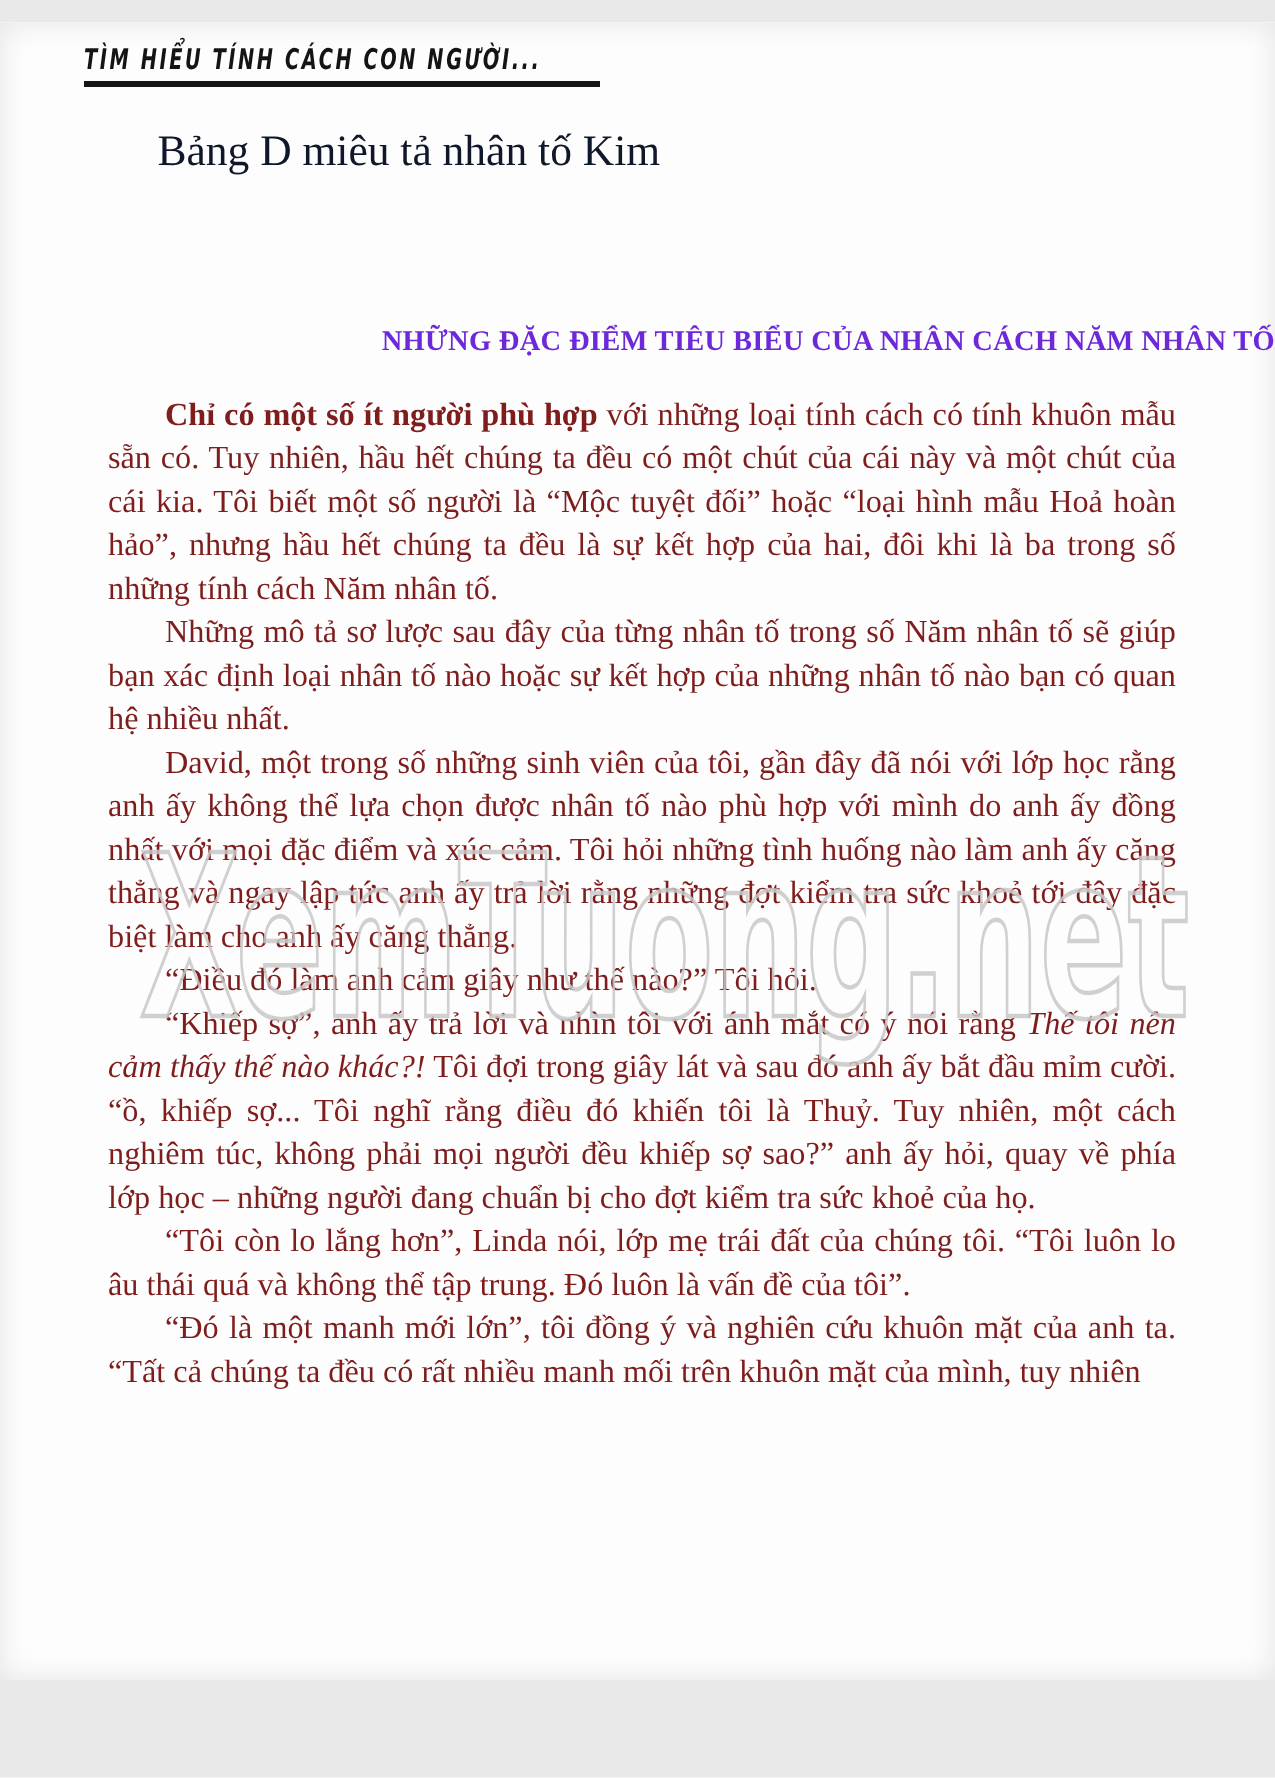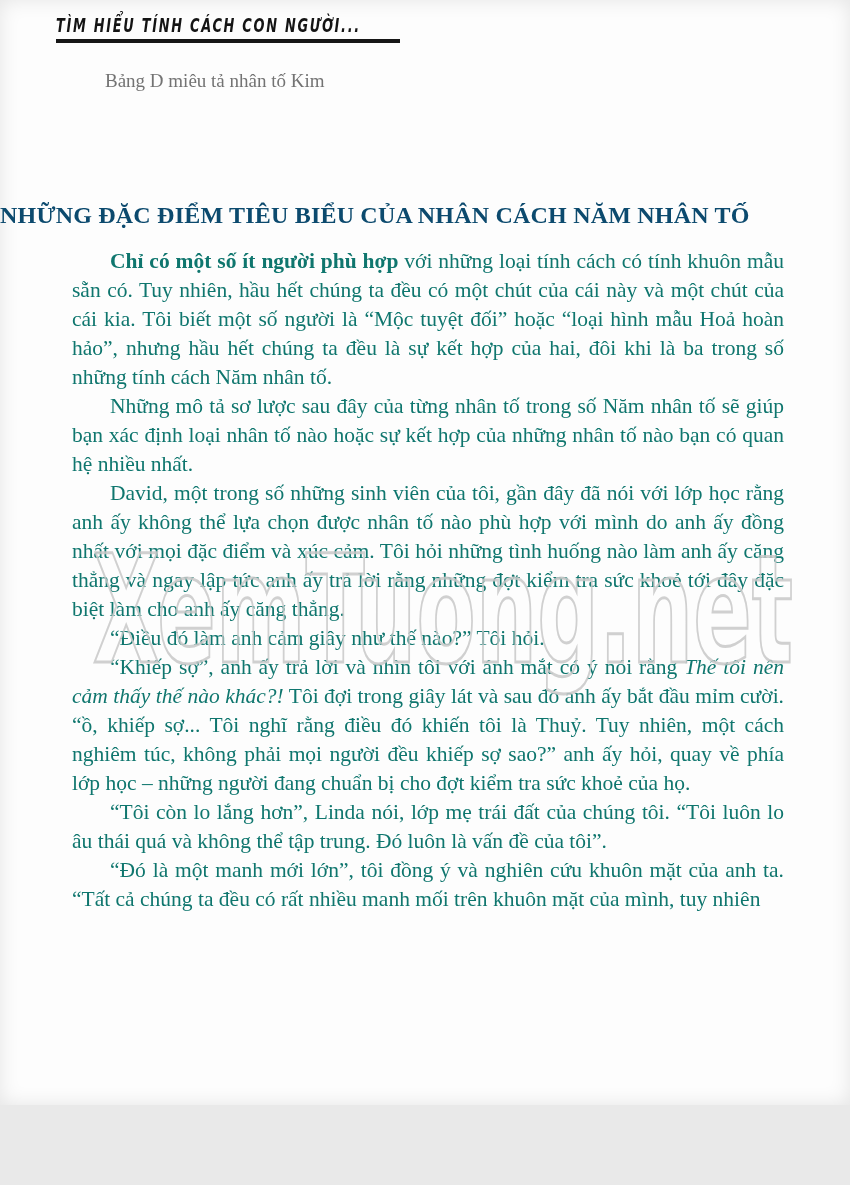--- a/index.html
+++ b/index.html
@@ -1,20 +1,20 @@
 <!DOCTYPE html>
 <html lang="vi" style="--ink: #1b1b1b; --footer-brand: #4b4f55; --watermark-stroke: #c9c9c9; --paper: #fdfdfd;"><head>
 <meta charset="utf-8">
 <style>
   html,body { margin:0; padding:0; background:#e9e9e9; }
   .page {
     position: relative;
     width: 850px;
     height: 1105px;
-    margin: 0 auto;
+    margin: 15px auto;
     background: var(--paper, #fdfdfd);
     box-shadow: inset 0 0 20px rgba(0,0,0,.10);
     overflow: hidden;
     color: var(--ink, #1b1b1b);
     font-family: "Liberation Serif", serif;
   }
 
   
   .running-header { position: absolute; top: 14px; left: 56px; }
   .running-header .hdr-text {
@@ -27,38 +27,38 @@
     white-space: nowrap;
     transform: scaleX(0.68);
     transform-origin: left center;
     color: #141414;
   }
   .hdr-rule { width: 344px; height: 4px; background: #161616; margin-top: 3px; }
 
   
   .front-line {
     position: absolute; left: 105px; margin: 0;
-    font-size: 19px; color: #737373;
+    font-size: 29px; color: #0f172a;
   }
   .front-1 { top: 70px; }
   .front-2 { top: 114px; }
 
   
   .section-title {
     position: absolute; top: 202px; left: 0; width: 100%;
-    margin: 0; text-align: left;
-    font-size: 24px; font-weight: bold; color: #0c4a6e;
+    margin: 0; text-align: right;
+    font-size: 19px; font-weight: bold; color: #6d28d9;
     letter-spacing: 0.2px;
   }
 
   
   .body-text {
     position: absolute; top: 247px; left: 72px; width: 712px;
     font-size: 21.5px; line-height: 29px;
-    text-align: justify; color: #0f766e;
+    text-align: justify; color: #7f1d1d;
   }
   .body-text p { margin: 0; text-indent: 38px; }
   .body-text b { font-weight: bold; }
   .body-text i { font-style: italic; }
 
   
   .watermark {
     position: absolute; top: 532px; left: 88px;
     width: 716px; height: 180px;
     pointer-events: none; z-index: 5; opacity: 0.85;

